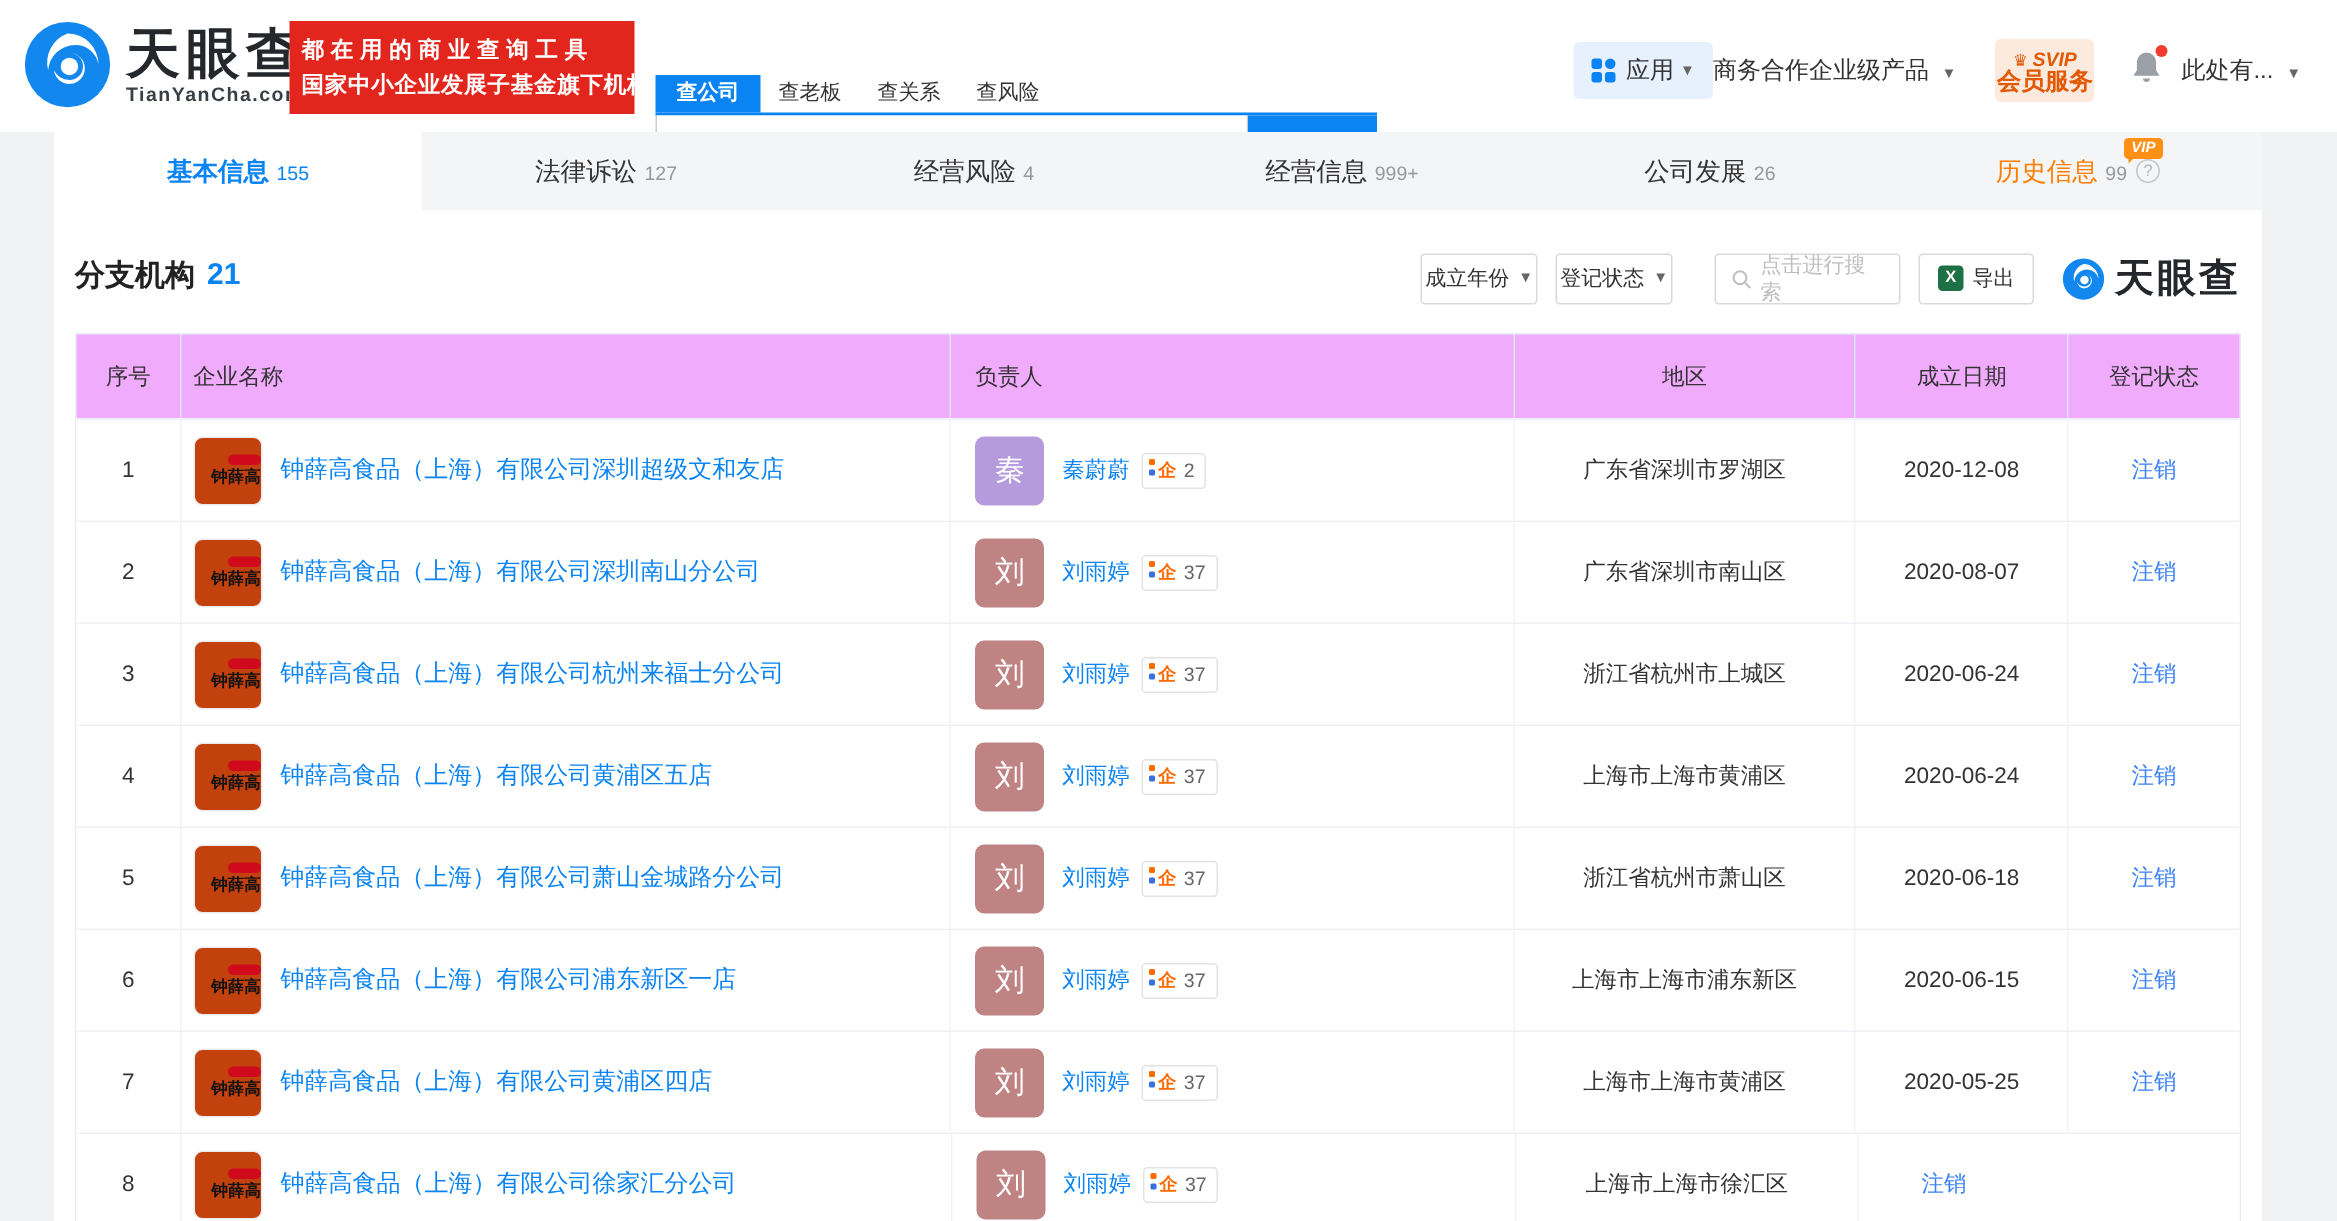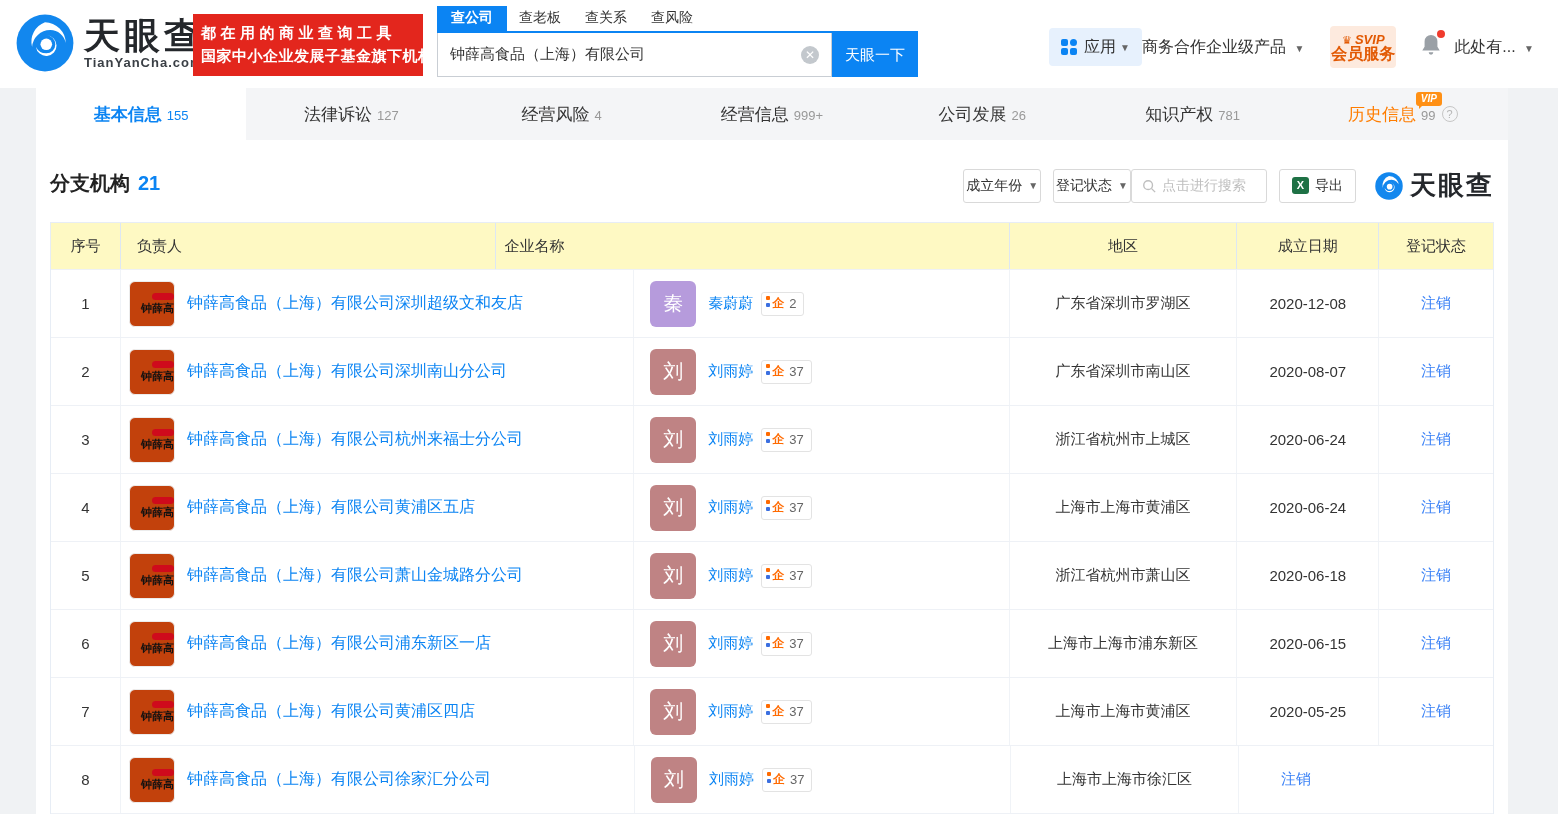--- a/index.html
+++ b/index.html
@@ -14,21 +14,21 @@
   .logo-cn { font-size:36px; font-weight:bold; color:#24272b; letter-spacing:4px; line-height:38px;}
   .logo-en { font-size:13px; font-weight:bold; color:#3a3f45; letter-spacing:1px; }
   .promo { position:absolute; left:193px; top:14px; width:230px; height:62px; background:#e3261d;
     color:#fff; font-weight:bold; display:flex; flex-direction:column; justify-content:center; padding:0 8px; }
   .promo-line1 { font-size:15px; letter-spacing:4.5px; white-space:nowrap; }
   .promo-line2 { font-size:15px; letter-spacing:0.5px; white-space:nowrap; margin-top:4px;}
 
   .search-module { position:absolute; left:437px; top:6px; width:481px; }
   .search-tabs { display:flex; align-items:flex-end; border-bottom:2px solid #0b84f3; }
   .search-tab { font-size:14px; color:#333; padding:3px 12px 4px; cursor:pointer; }
-  .search-tab.active { background:#0b84f3; color:#fff; font-weight:bold; padding:3px 14px 4px; }
+  .search-tab.active { background:#0b84f3; color:#fff; font-weight:bold; padding:3px 14px 4px;margin-top:44px; }
   .search-row { display:flex; }
   .search-input-wrap { position:relative; width:395px; height:44px; border:1px solid #c9ced4; border-top:none; background:#fff; }
   .search-input { width:100%; height:100%; border:none; outline:none; font-size:15px; color:#333; padding:0 40px 0 12px;
     font-family:inherit; }
   .clear-icon { position:absolute; right:12px; top:13px; width:18px; height:18px; border-radius:50%;
     background:#c3c8cd; color:#fff; font-size:12px; line-height:18px; text-align:center; cursor:pointer; }
   .search-btn { width:86px; height:44px; background:#0b84f3; color:#fff; font-size:15px; border:none; cursor:pointer;
     font-family:inherit; }
 
   .top-right { position:absolute; right:24px; top:26px; display:flex; align-items:center; }
@@ -66,33 +66,33 @@
   
   .content { position:absolute; left:36px; top:140px; width:1472px; height:674px; background:#fff; }
   .section-head { position:absolute; left:14px; top:30px; display:flex; align-items:center; }
   .section-title { font-size:20px; font-weight:bold; color:#222; }
   .section-count { font-size:20px; font-weight:bold; color:#0b84f3; margin-left:8px; }
 
   .filters { position:absolute; right:14px; top:28px; display:flex; align-items:center; }
   .filter-btn { height:34px; border:1px solid #d9d9d9; border-radius:3px; background:#fff; display:flex; align-items:center;
     padding:0 2px; font-size:14px; color:#333; cursor:pointer; margin-left:12px; }
   .filter-btn .caret { margin-left:6px; }
-  .mini-search { height:34px; width:136px; border:1px solid #d9d9d9; border-radius:3px; background:#fff; display:flex;
-    align-items:center; padding:0 10px; margin-left:0; cursor:text; }
+  .mini-search { height:34px; width:124px; border:1px solid #d9d9d9; border-radius:3px; background:#fff; display:flex;
+    align-items:center; padding:0 10px; margin-left:28px; cursor:text; }
   .mini-search .ph { font-size:14px; color:#bfbfbf; margin-left:6px; }
   .export-btn { height:34px; border:1px solid #d9d9d9; border-radius:3px; background:#fff; display:flex; align-items:center;
     padding:0 12px; font-size:14px; color:#333; cursor:pointer; margin-left:12px; }
   .xls-icon { width:17px; height:17px; background:#1e7145; color:#fff; font-size:11px; font-weight:bold; border-radius:3px;
     text-align:center; line-height:17px; margin-right:6px; }
   .watermark { display:flex; align-items:center; margin-left:18px; }
   .watermark .wm-text { font-size:26px; font-weight:bold; color:#24272b; letter-spacing:2px; margin-left:6px; }
 
   
   .branch-table { position:absolute; left:14px; top:82px; width:1444px; border:1px solid #e7edf5; border-bottom:none; }
-  .thead { display:flex; background:#fef9c3; height:46px; }
+  .thead { display:flex; background:#f0abfc; height:56px; }
   .th { display:flex; align-items:center; justify-content:center; font-size:15px; color:#333; border-right:1px solid #dde7f3; }
   .th:last-child { border-right:none; }
   .trow { display:flex; height:68px; border-top:1px solid #eef1f6; background:#fff; }
   .td { display:flex; align-items:center; justify-content:center; font-size:15px; color:#333; border-right:1px solid #f0f3f7; }
   .td:last-child { border-right:none; }
   .c-idx { width:70px; }
   .c-name { width:514px; justify-content:flex-start; padding-left:8px; }
   .c-person { width:376px; justify-content:flex-start; padding-left:16px; }
   .c-region { width:228px; }
   .c-date { width:142px; }
@@ -204,24 +204,20 @@
     <span class="t-count">4</span>
   </div>
     <div class="page-tab">
     <span class="t-label">经营信息</span>
     <span class="t-count">999+</span>
   </div>
     <div class="page-tab">
     <span class="t-label">公司发展</span>
     <span class="t-count">26</span>
   </div>
-    <div class="page-tab">
-    <span class="t-label">知识产权</span>
-    <span class="t-count">781</span>
-  </div>
     <div class="page-tab orange">
     <span class="t-label">历史信息</span>
     <span class="t-count">99</span>
   <span class="vip-bubble">VIP</span>
       <span class="help-circle">?</span>
     </div>
   </div>
 
 <div class="content">
   <div class="section-head">
@@ -256,22 +252,22 @@
         <path d="M25 18 a8 8 0 1 1 -8 9 a9 9 0 0 0 8 5 a7 7 0 0 0 0 -14z" fill="#fff"></path>
         <circle cx="25" cy="25" r="4.5" fill="#fff"></circle>
       </svg>
       <span class="wm-text">天眼查</span>
     </div>
   </div>
 
   <div class="branch-table">
     <div class="thead" id="thead">
         <div class="th c-idx">序号</div>
+        <div class="th c-name">企业名称</div>
         <div class="th c-person">负责人</div>
-        <div class="th c-name">企业名称</div>
         <div class="th c-region">地区</div>
         <div class="th c-date">成立日期</div>
         <div class="th c-status">登记状态</div>
       </div>
     <div id="tbody">
         <div class="trow">
     <div class="td c-idx">1</div>
     <div class="td c-name">
       <span class="biz-logo">
         <span class="red-pill"></span>

